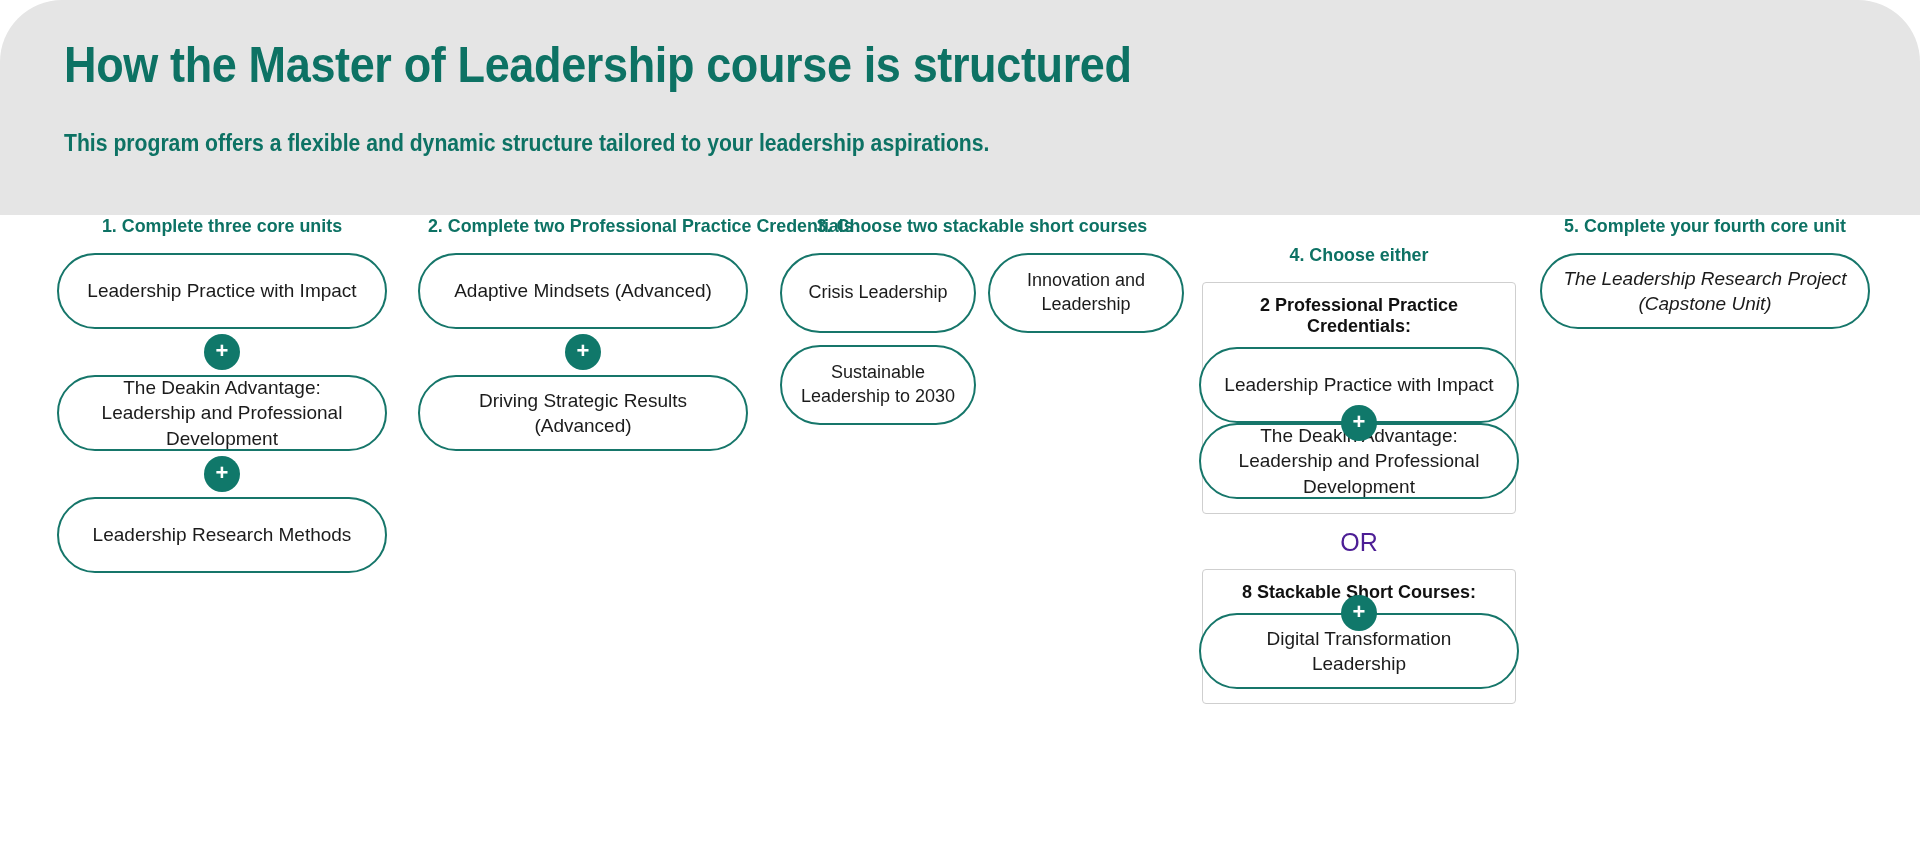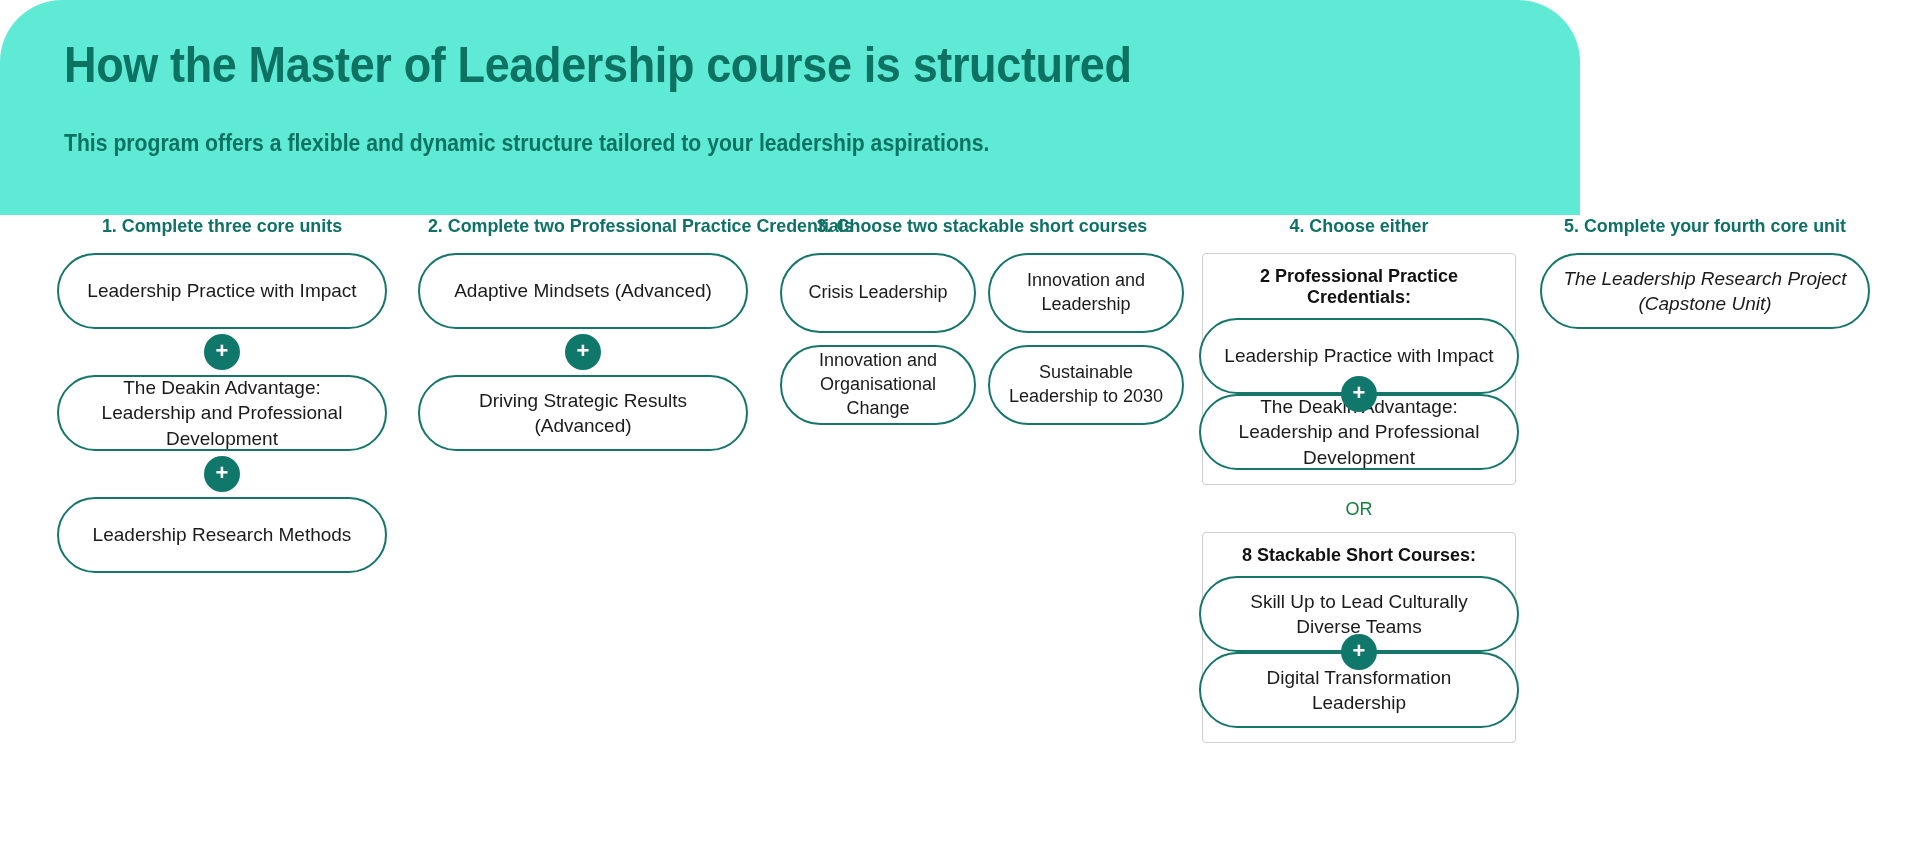--- a/index.html
+++ b/index.html
@@ -15,23 +15,23 @@
     font-family: "Liberation Sans", "DejaVu Sans", sans-serif;
     overflow: hidden;
     position: relative;
   }
 
   
   .header-band {
     position: absolute;
     left: 0;
     top: 0;
-    width: 1580px;
+    width: 1920px;
     height: 215px;
-    background: #5eead4;
+    background: #e5e5e5;
     border-top-left-radius: 62px;
     border-top-right-radius: 62px;
   }
   .page-title {
     position: absolute;
     left: 64px;
     top: 36px;
     font-family: "Liberation Sans Narrow", "Liberation Sans", sans-serif;
     font-size: 50px;
     font-weight: 700;
@@ -145,21 +145,21 @@
   #col3 { left: 780px; width: 404px; }
   .grid3 {
     display: grid;
     grid-template-columns: 196px 196px;
     column-gap: 12px;
     row-gap: 12px;
   }
   #col3 .pill { height: 80px; font-size: 18px; padding: 6px 12px; }
 
   
-  #col4 { left: 1194px; width: 330px; }
+  #col4 { left: 1194px; width: 330px; margin-top: 29px; }
   .group-box {
     border: 1.5px solid #cfcfcf;
     border-radius: 4px;
     background: #ffffff;
     padding: 12px 10px 14px 10px;
     position: relative;
     z-index: 1;
     margin: 0 8px;
   }
   .group-label {
@@ -168,22 +168,22 @@
     color: #111111;
     text-align: center;
     margin-bottom: 10px;
   }
   .group-pills {
     margin: 0 -14px;
   }
   .group-pills .pill { height: 76px; }
   .or-text {
     text-align: center;
-    font-size: 18px;
-    color: #15803d;
+    font-size: 25px;
+    color: #4c1d95;
     margin: 14px 0 12px 0;
   }
 
   
   #col5 { left: 1540px; width: 330px; }
   #col5 .pill { height: 76px; font-style: italic; }
 </style>
 </head>
 <body>
 
@@ -235,23 +235,20 @@
   <div class="column" id="col3">
     <div class="col-title">3. Choose two stackable short courses</div>
     <div class="grid3">
       <div class="pill">
         <span>Crisis Leadership</span>
       </div>
       <div class="pill">
         <span>Innovation and Leadership</span>
       </div>
       <div class="pill">
-        <span>Innovation and Organisational Change</span>
-      </div>
-      <div class="pill">
         <span>Sustainable Leadership to 2030</span>
       </div>
     </div>
   </div>
 
   <div class="column" id="col4">
     <div class="col-title">4. Choose either</div>
 
     <div class="group-box">
       <div class="group-label">2 Professional Practice Credentials:</div>
@@ -268,23 +265,20 @@
           <span>The Deakin Advantage: Leadership and Professional Development</span>
         </div>
       </div>
     </div>
 
     <div class="or-text">OR</div>
 
     <div class="group-box">
       <div class="group-label">8 Stackable Short Courses:</div>
       <div class="group-pills">
-        <div class="pill">
-          <span>Skill Up to Lead Culturally Diverse Teams</span>
-        </div>
         <div class="connector-tight">
           <div class="plus-badge">
             <span>+</span>
           </div>
         </div>
         <div class="pill">
           <span>Digital Transformation Leadership</span>
         </div>
       </div>
     </div>

